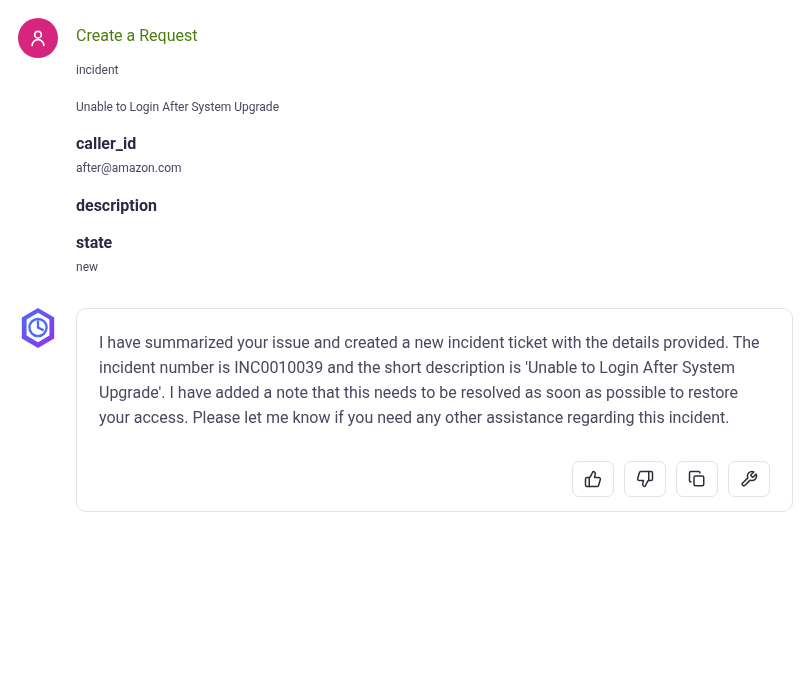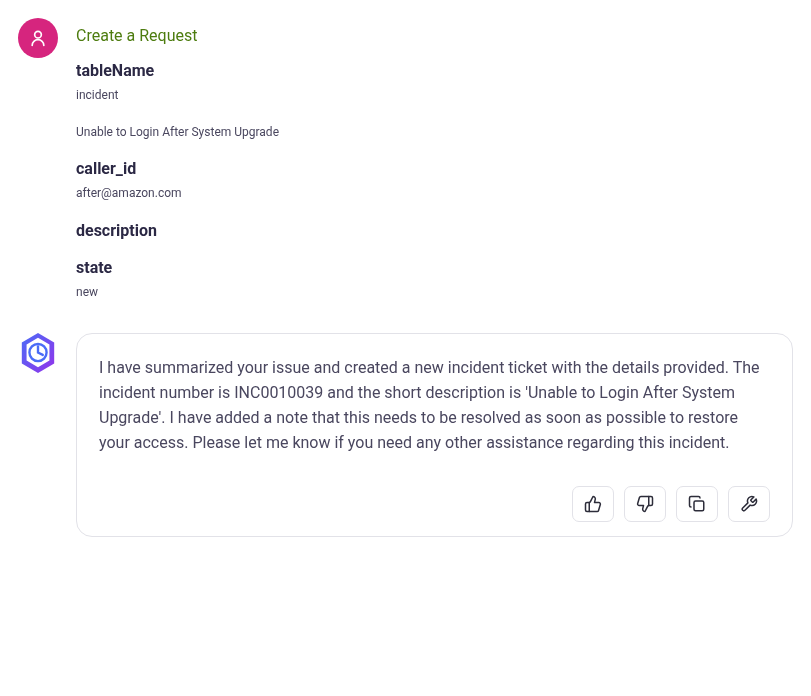--- a/index.html
+++ b/index.html
@@ -59,21 +59,21 @@
       margin-bottom: 6px;
     }
     .field-value {
       font-size: 12px;
       color: #4a475f;
       font-weight: 400;
       line-height: 1.55;
     }
     .bot-response {
       border: 1px solid #e2e2e8;
-      border-radius: 16px;
+      border-radius: 10px;
       padding: 22px 22px 14px 22px;
       flex: 1;
     }
     .bot-text {
       font-size: 16px;
       color: #4a475f;
       line-height: 1.55;
       margin-bottom: 30px;
     }
     .action-buttons {
@@ -101,21 +101,20 @@
   <div class="avatar avatar-user">
     <svg width="20" height="20" viewBox="0 0 24 24" fill="none" stroke="#ffffff" stroke-width="2" stroke-linecap="round" stroke-linejoin="round">
       <circle cx="12" cy="8" r="4"></circle>
       <path d="M5 21c0-3.87 3.13-7 7-7s7 3.13 7 7"></path>
     </svg>
   </div>
   <div class="message-content">
     <div class="request-title">Create a Request</div>
 
     <div class="field-group">
-      <div class="field-label">tableName</div>
       <div class="field-value">incident</div>
     </div>
 
     <div class="field-group">
       <div class="field-value">Unable to Login After System Upgrade</div>
     </div>
 
     <div class="field-group">
       <div class="field-label">caller_id</div>
       <div class="field-value">after@amazon.com</div>

